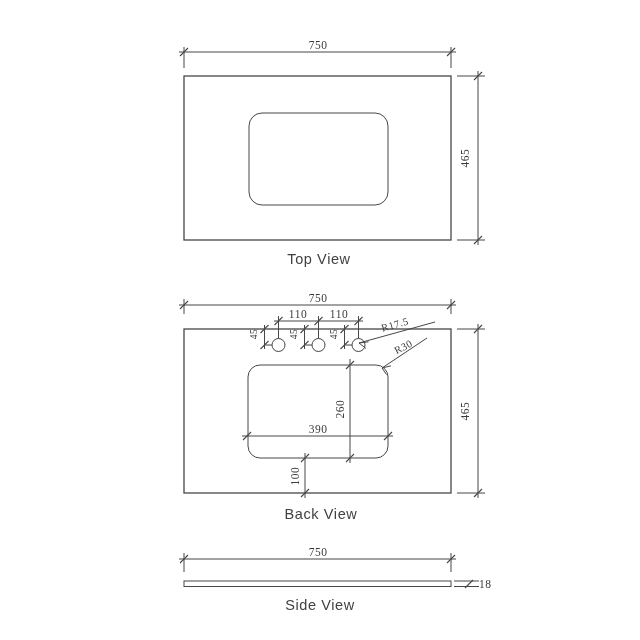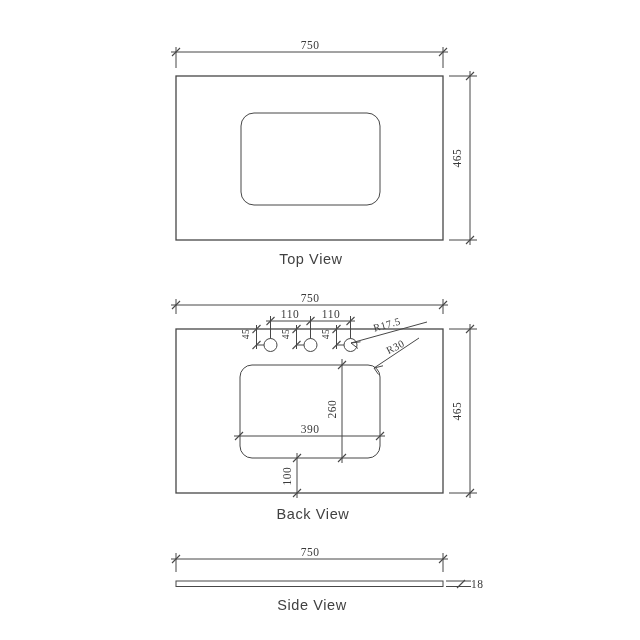--- a/index.html
+++ b/index.html
@@ -6,20 +6,21 @@
     margin: 0;
     padding: 0;
     background: var(--background, #ffffff);
   }
   .canvas {
     position: relative;
     width: 540px;
     height: 640px;
     background: var(--background, #ffffff);
     font-family: "Liberation Sans", sans-serif;
+    margin-left: 8px;
   }
   svg { display: block; }
   .ln {
     fill: none;
     stroke: var(--line, #474747);
     stroke-width: 1;
   }
   .thick { stroke-width: 1.3; }
   .tick {
     stroke: var(--line, #474747);

